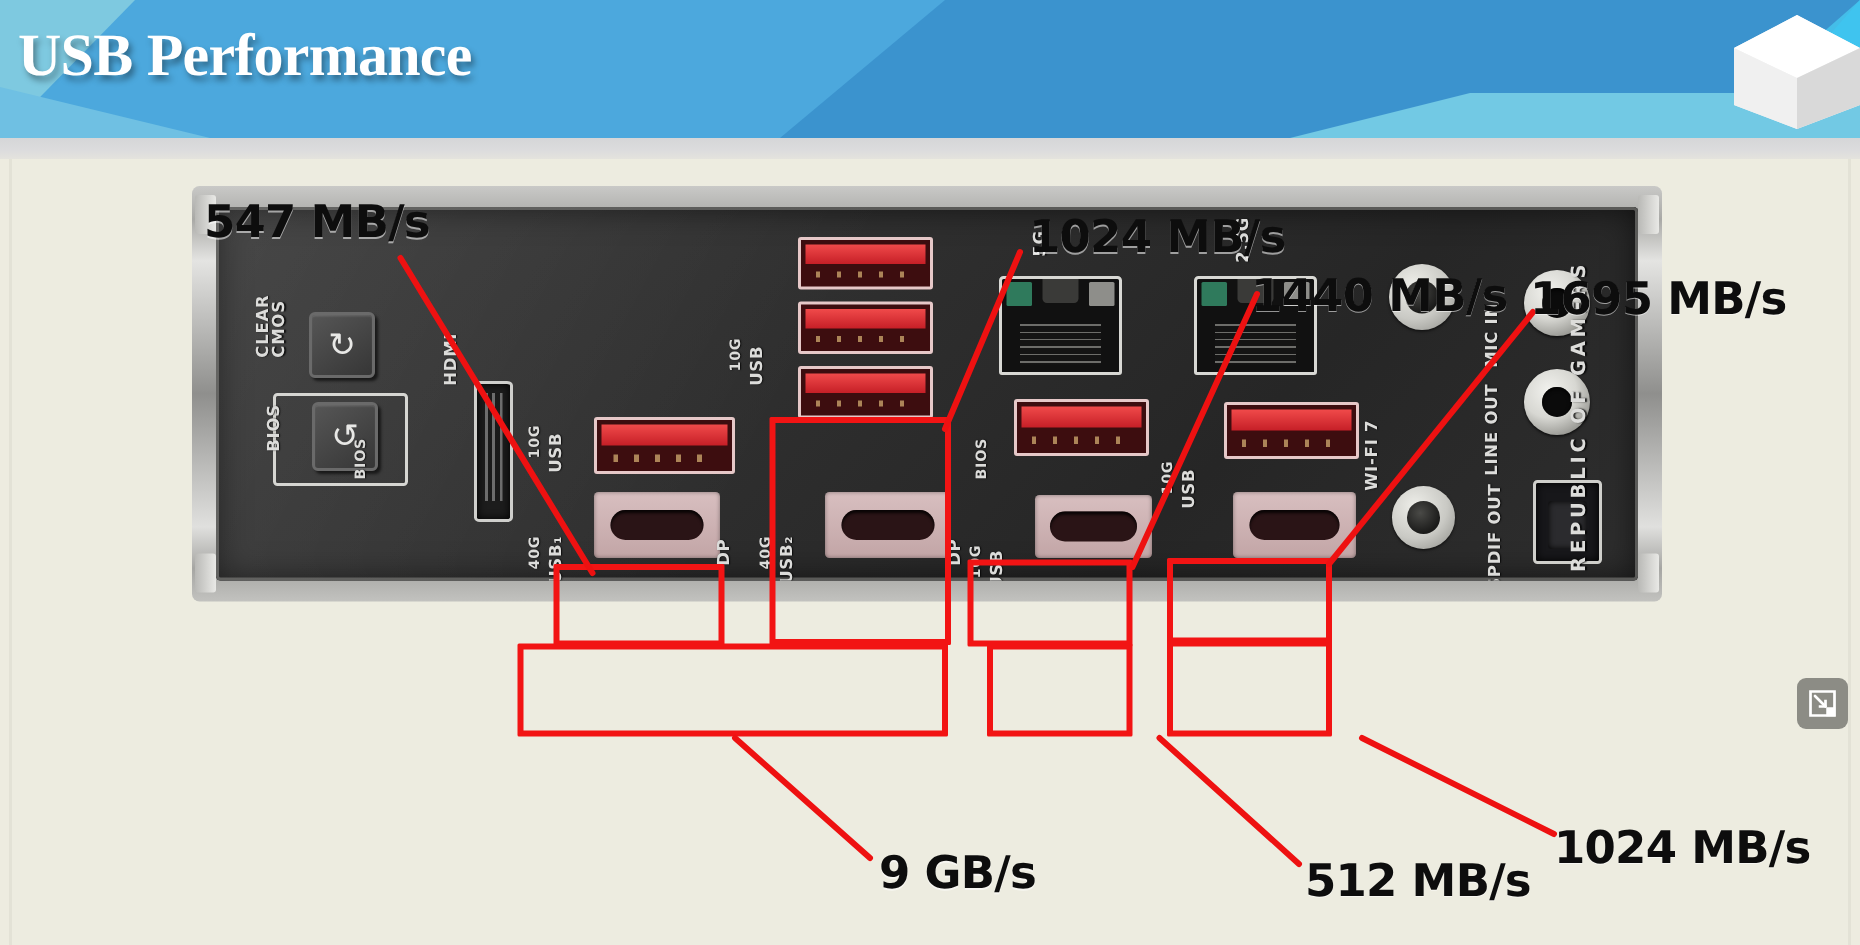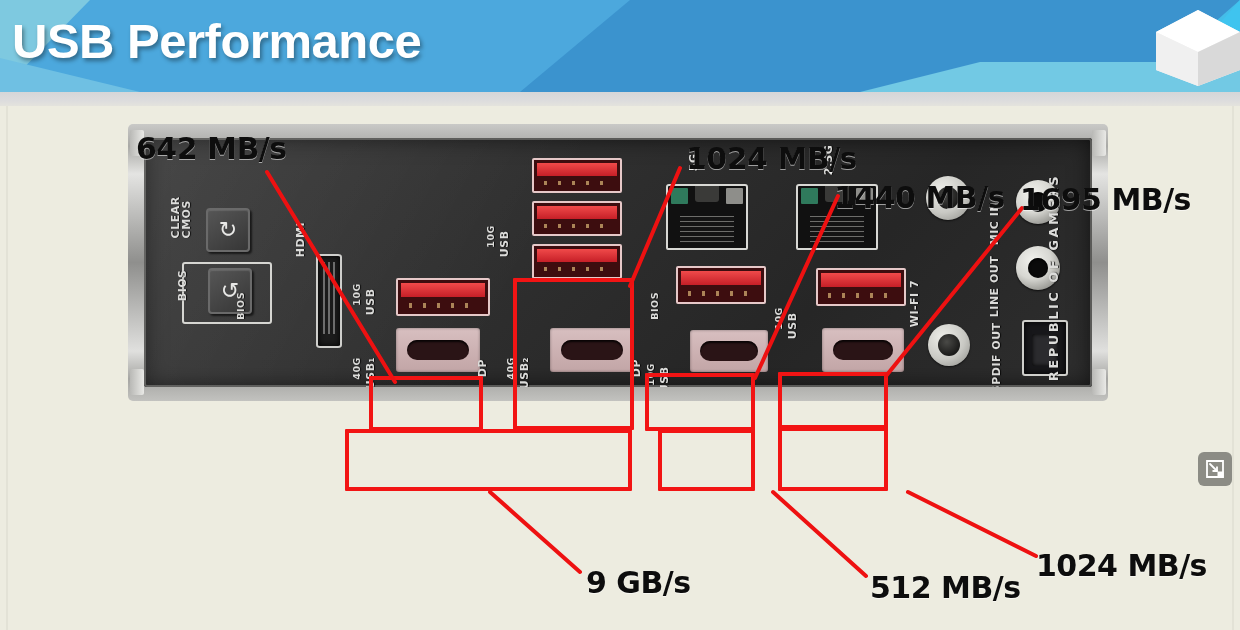--- a/index.html
+++ b/index.html
@@ -43,24 +43,24 @@
     background: #3fc4ef;
     clip-path: polygon(150px 0, 150px 92px, 70px 92px);
   }
   .bs-lightblue-bottom {
     left: 860px; top: 62px; width: 380px; height: 30px;
     background: #72c9e4;
     clip-path: polygon(0 30px, 120px 0, 380px 0, 380px 30px);
   }
   .banner-title {
     position: absolute; left: 12px; top: 13px;
-    font-size: 49px; font-weight: bold;
+    font-size: 40px; font-weight: bold;
     color: #ffffff;
     letter-spacing: -0.5px;
-    font-family: Liberation Sans, sans-serif;
+    font-family: Liberation Serif, serif;
     text-shadow: 2px 3px 4px rgba(0,0,0,0.38);
     white-space: nowrap;
   }
   .cube { position: absolute; left: 1152px; top: 8px; width: 92px; height: 80px; }
   .banner-underline {
     position: absolute; left: 0; top: 92px;
     width: 1240px; height: 14px;
     background: linear-gradient(180deg,#d5d6d8 0%, #dcdcdd 60%, #e4e3dd 100%);
   }
 
@@ -426,21 +426,21 @@
     <line x1="267" y1="172" x2="395" y2="382"></line>
     <line x1="680" y1="168" x2="630" y2="286"></line>
     <line x1="838" y1="196" x2="755" y2="378"></line>
     <line x1="1022" y1="208" x2="886" y2="376"></line>
     <line x1="580" y1="572" x2="490" y2="492"></line>
     <line x1="866" y1="576" x2="773" y2="492"></line>
     <line x1="1036" y1="556" x2="908" y2="492"></line>
   </g>
 </svg>
 
-<div class="callout" style="left:136px; top:131px;">642 MB/s</div>
+<div class="callout" style="left:136px; top:131px;">547 MB/s</div>
 <div class="callout" style="left:686px; top:141px;">1024 MB/s</div>
 <div class="callout" style="left:834px; top:180px;">1440 MB/s</div>
 <div class="callout" style="left:1020px; top:182px;">1695 MB/s</div>
 <div class="callout" style="left:586px; top:565px;">9 GB/s</div>
 <div class="callout" style="left:870px; top:570px;">512 MB/s</div>
 <div class="callout" style="left:1036px; top:548px;">1024 MB/s</div>
 
 <div class="pip-btn">
   <svg width="22" height="22" viewBox="0 0 22 22">
     <path d="M3 3 H19 V19 H3 Z" fill="none" stroke="#ffffff" stroke-width="1.8" rx="2"></path>

